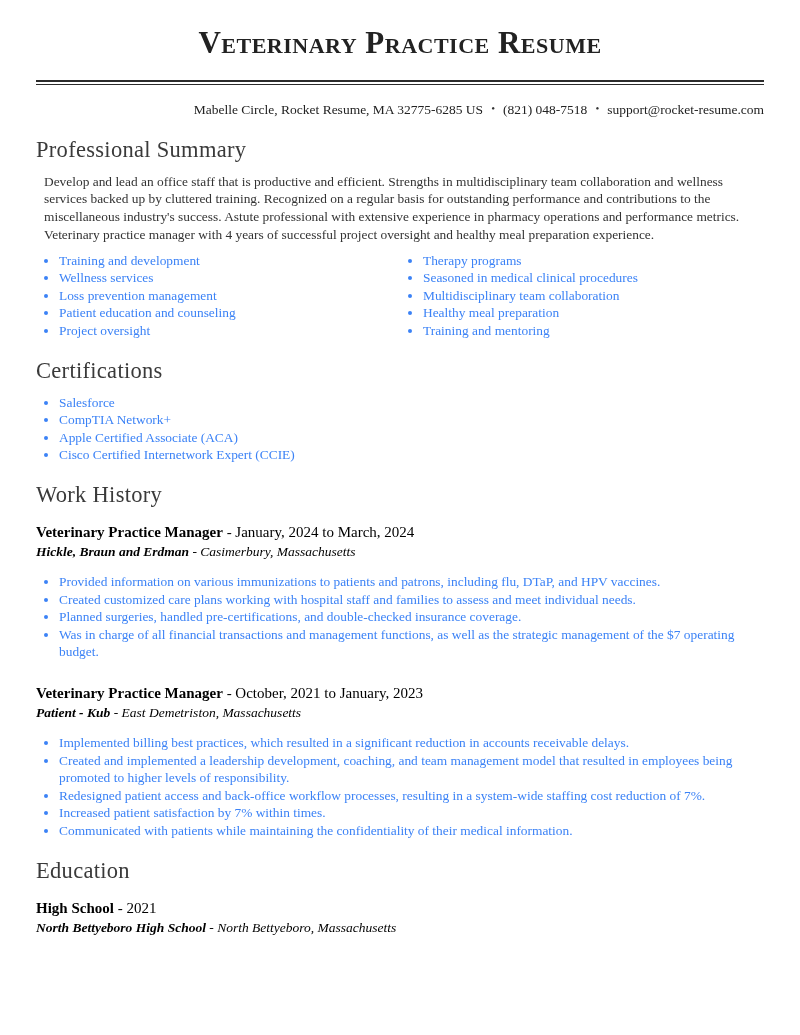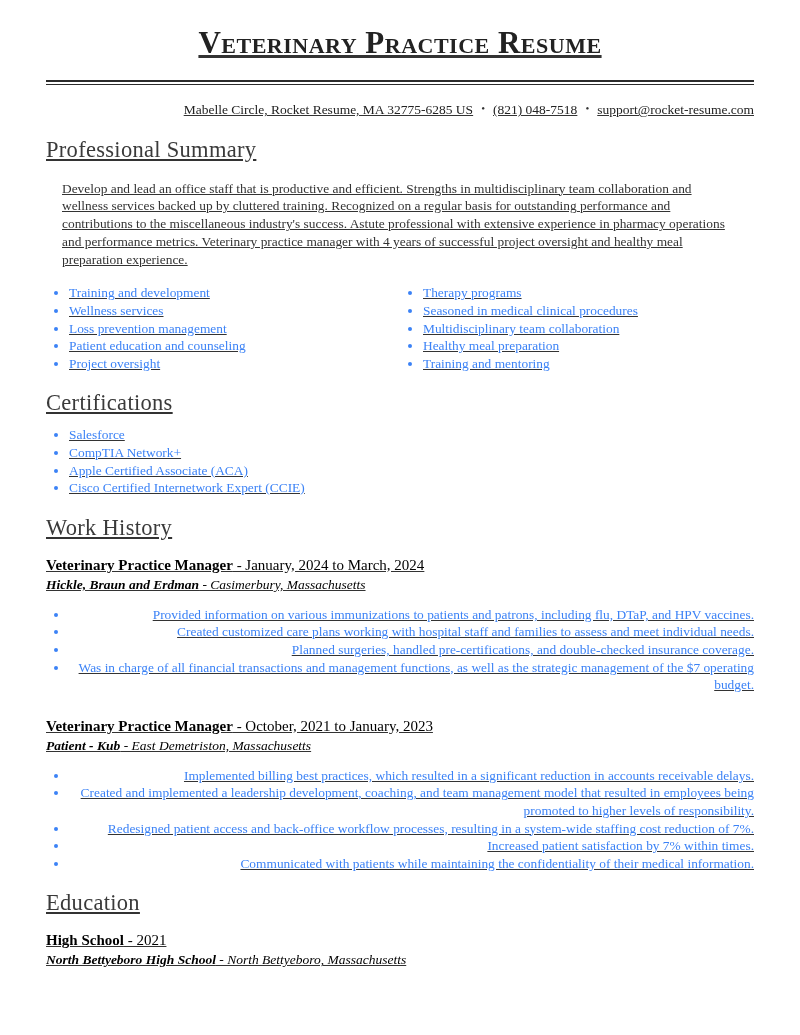--- a/index.html
+++ b/index.html
@@ -4,21 +4,21 @@
 <style>
   html, body { margin: 0; padding: 0; }
   body {
     width: 800px;
     height: 1035px;
     background: #ffffff;
     font-family: "Liberation Serif", serif;
     color: #333333;
     overflow: hidden;
   }
-  .page { padding: 0 46px; box-sizing: border-box; text-decoration: underline; }
+  .page { padding: 0 36px; box-sizing: border-box; }
 
   .doc-title {
     margin-top: 25px;
     text-align: center;
     font-variant: small-caps;
     font-weight: 700;
     font-size: 31px;
     line-height: 36px;
     color: #222222;
     letter-spacing: 0.5px;
@@ -49,21 +49,21 @@
   h2.section-heading {
     font-size: 22.5px;
     font-weight: 400;
     color: #3a3a3a;
     margin: 17px 0 9px 0;
     letter-spacing: 0.3px;
     line-height: 28px;
   }
 
   .summary-text {
-    margin: 16px;
+    margin: 8px;
     font-size: 13.4px;
     line-height: 17.8px;
     color: #333333;
   }
 
   ul.bullet-list {
     margin: 0;
     padding-left: 23px;
   }
   ul.bullet-list li {
@@ -81,21 +81,21 @@
     font-size: 15px;
     line-height: 20px;
     color: #000000;
   }
   .job-company-line, .edu-school-line {
     font-size: 13.5px;
     line-height: 20px;
     font-style: italic;
     color: #000000;
   }
-  .job ul.bullet-list { margin-top: 11px; text-align: right; }
+  .job ul.bullet-list { margin-top: 11px; }
 
   .edu-block { margin-top: 13px; }
 </style>
 </head>
 <body>
 
 <div class="page">
 
   <div class="doc-title">Veterinary Practice Resume</div>
 

